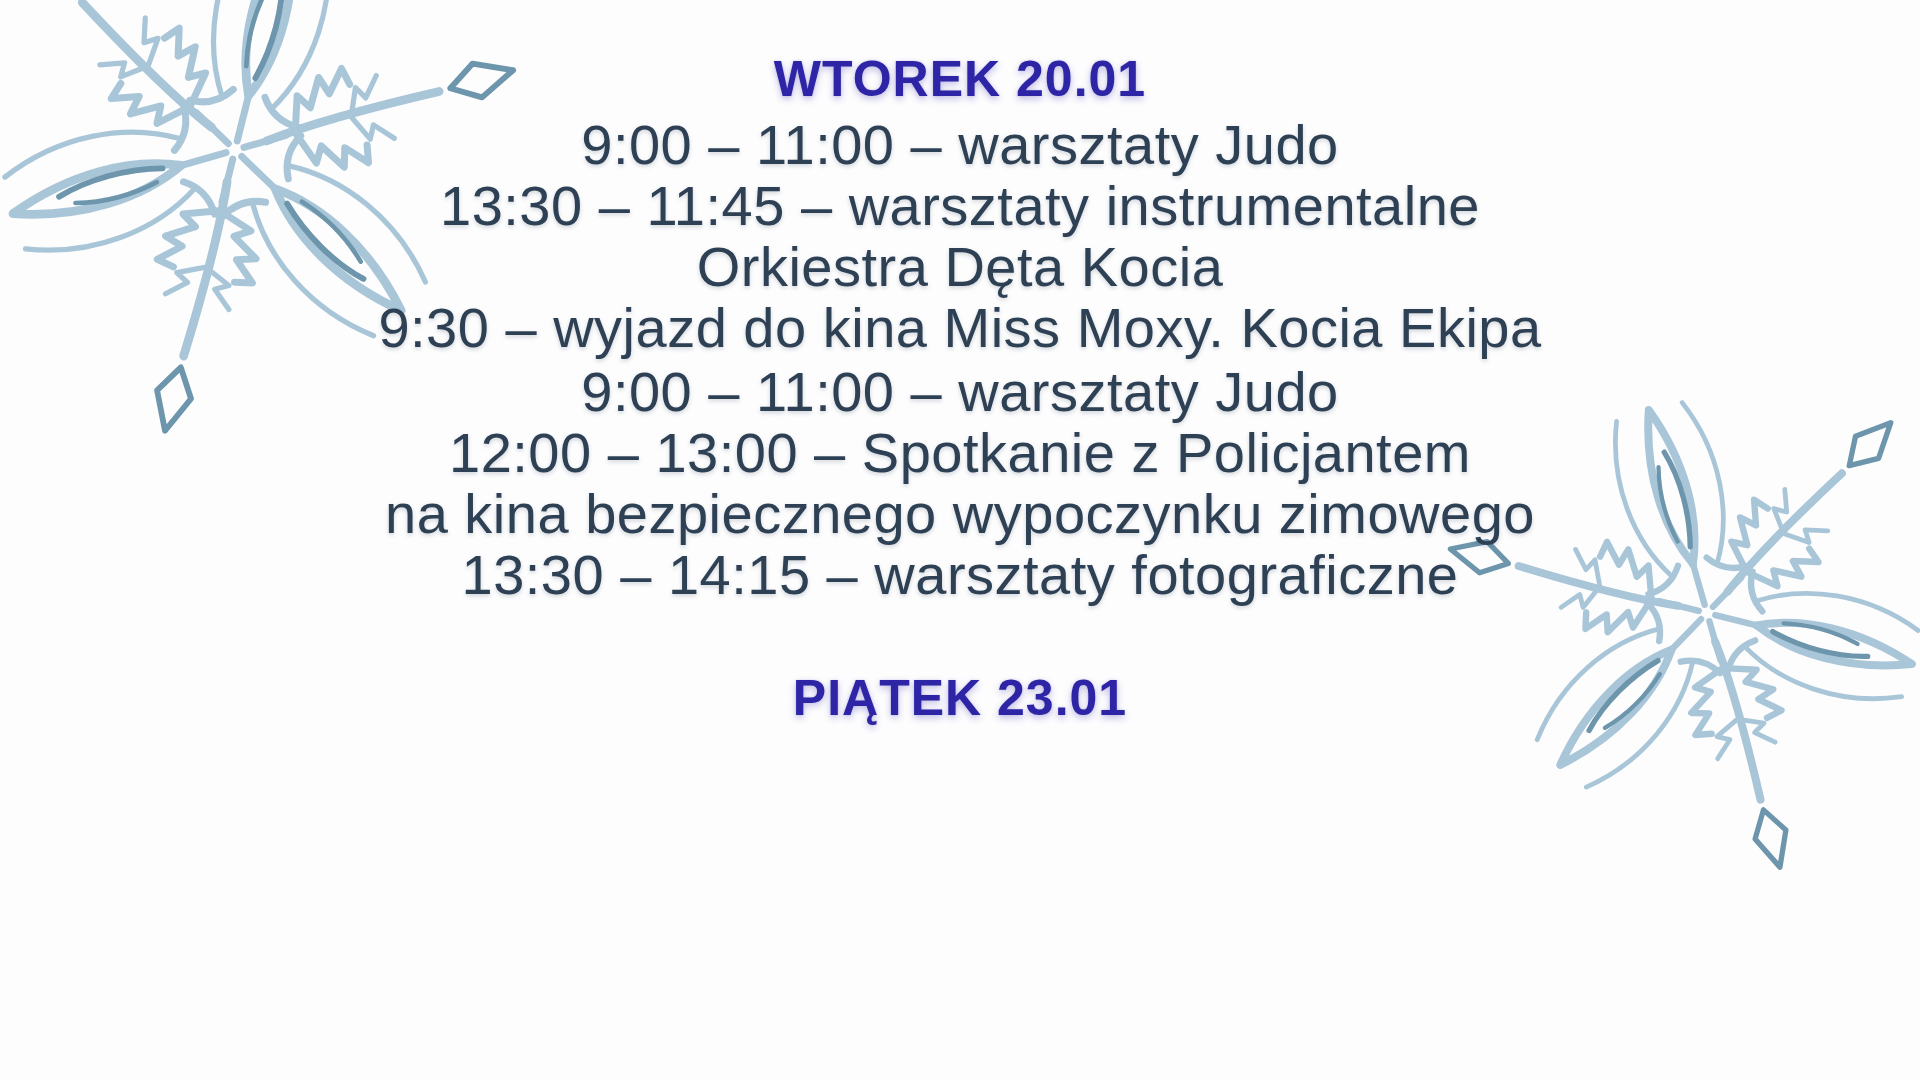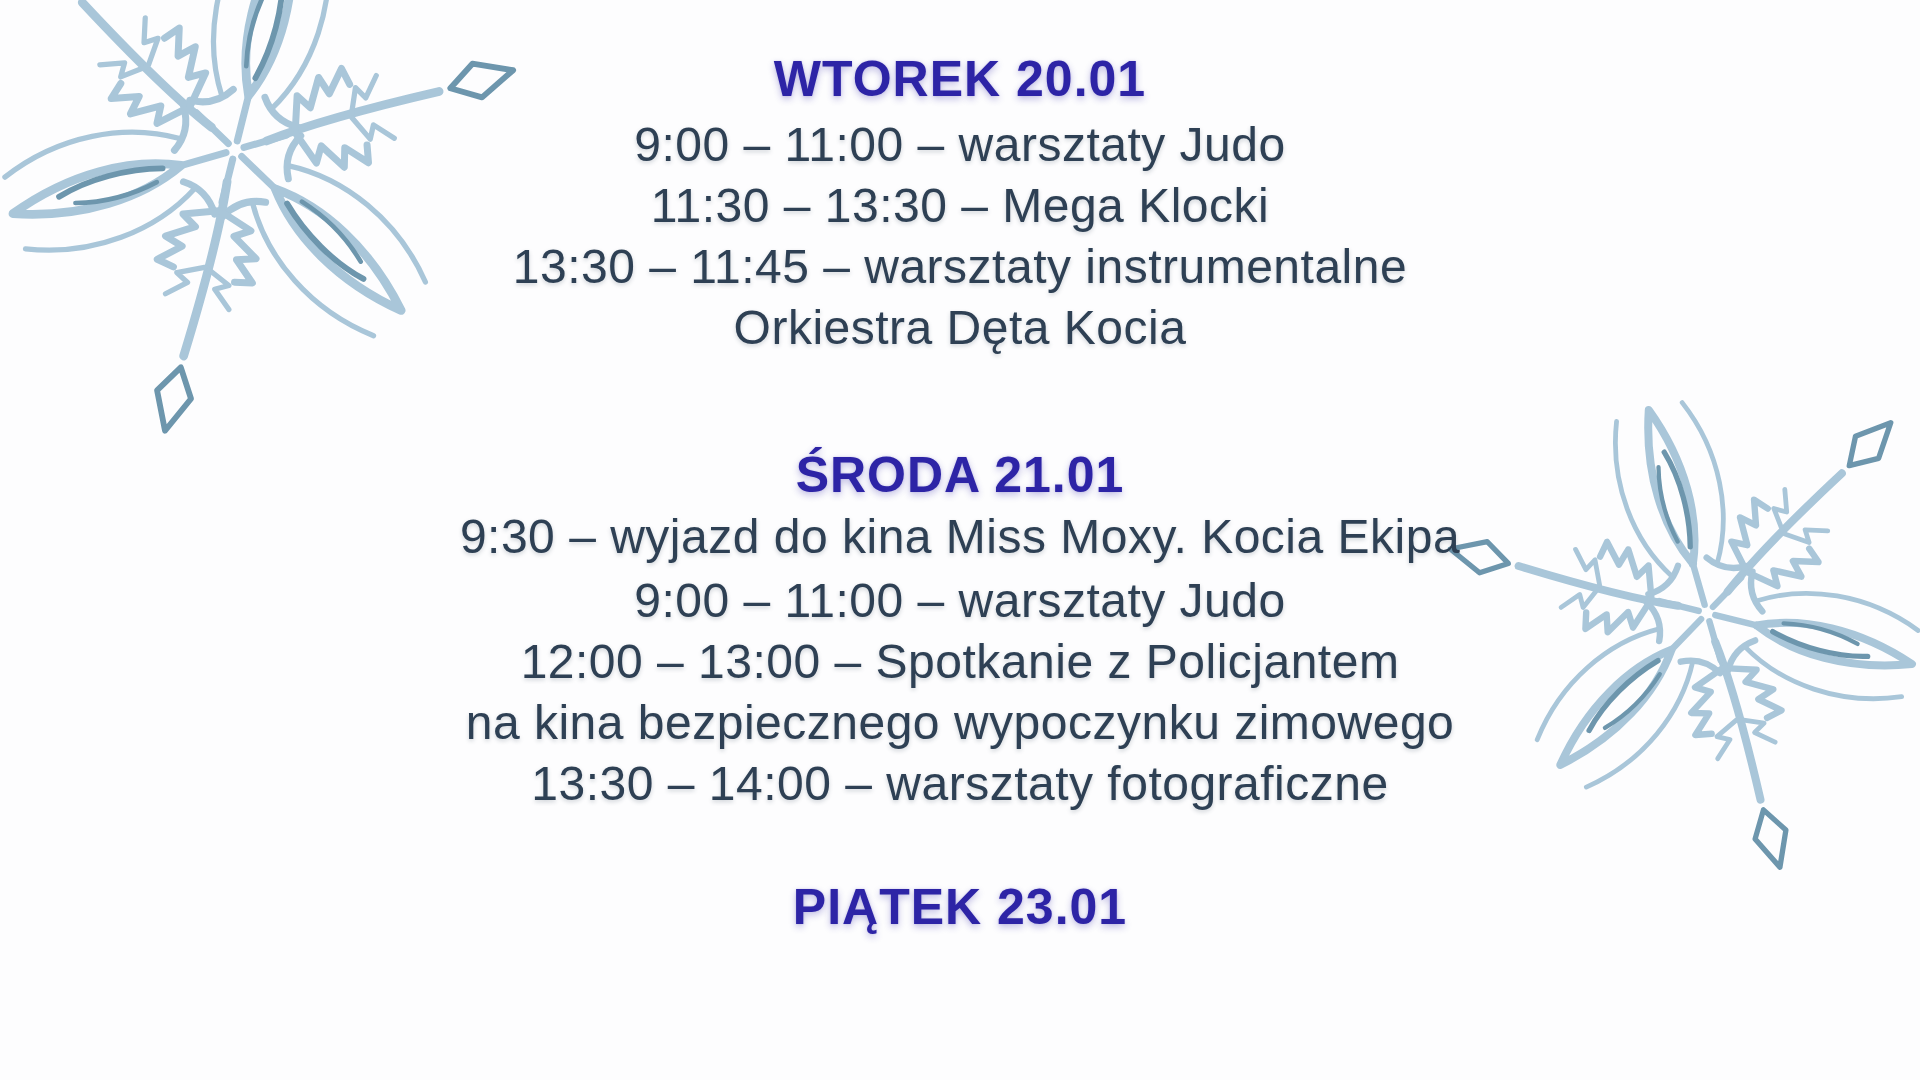--- a/index.html
+++ b/index.html
@@ -21,21 +21,21 @@
     margin:0;
     font-weight:700;
     font-size:50px;line-height:62px;
     letter-spacing:1px;
     color:#2d24a6;
     text-shadow:0 3px 7px rgba(45,36,166,0.30), 0 0 2px rgba(45,36,166,0.18);
   }
   .day-lines p{
     margin:0;
     font-weight:300;
-    font-size:48px;line-height:61px;
+    font-size:56px;line-height:61px;
     letter-spacing:0.5px;
     color:#2e4054;
     text-shadow:0 2px 4px rgba(46,64,84,0.22);
   }
   #t0{margin-top:48px;}
   #s0{margin-top:4px;}
   #t1{margin-top:86px;}
   #s1{margin-top:0;}
   #t2{margin-top:78px;}
   #s2{margin-top:3px;}
@@ -89,32 +89,30 @@
 
 <svg class="snowflake" viewBox="0 0 600 600" width="640" height="640" style="left:1387px;top:293px;transform:rotate(-16deg);">
   <use href="#snowflake"></use>
 </svg>
 
 <main>
 
   <h2 id="t0" class="day-title">WTOREK 20.01</h2>
   <div id="s0" class="day-lines">
     <p>9:00 – 11:00 – warsztaty Judo</p>
-    <p>11:30 – 13:30 – Mega Klocki</p>
     <p>13:30 – 11:45 – warsztaty instrumentalne</p>
     <p>Orkiestra Dęta Kocia</p>
   </div>
 
-  <h2 id="t1" class="day-title">ŚRODA 21.01</h2>
   <div id="s1" class="day-lines">
     <p>9:30 – wyjazd do kina Miss Moxy. Kocia Ekipa</p>
   </div>
 
   <div id="s2" class="day-lines">
     <p>9:00 – 11:00 – warsztaty Judo</p>
     <p>12:00 – 13:00 – Spotkanie z Policjantem</p>
     <p>na kina bezpiecznego wypoczynku zimowego</p>
-    <p>13:30 – 14:00 – warsztaty fotograficzne</p>
+    <p>13:30 – 14:15 – warsztaty fotograficzne</p>
   </div>
 
   <h2 id="t3" class="day-title">PIĄTEK 23.01</h2>
 
 </main>
 
 </body></html>

